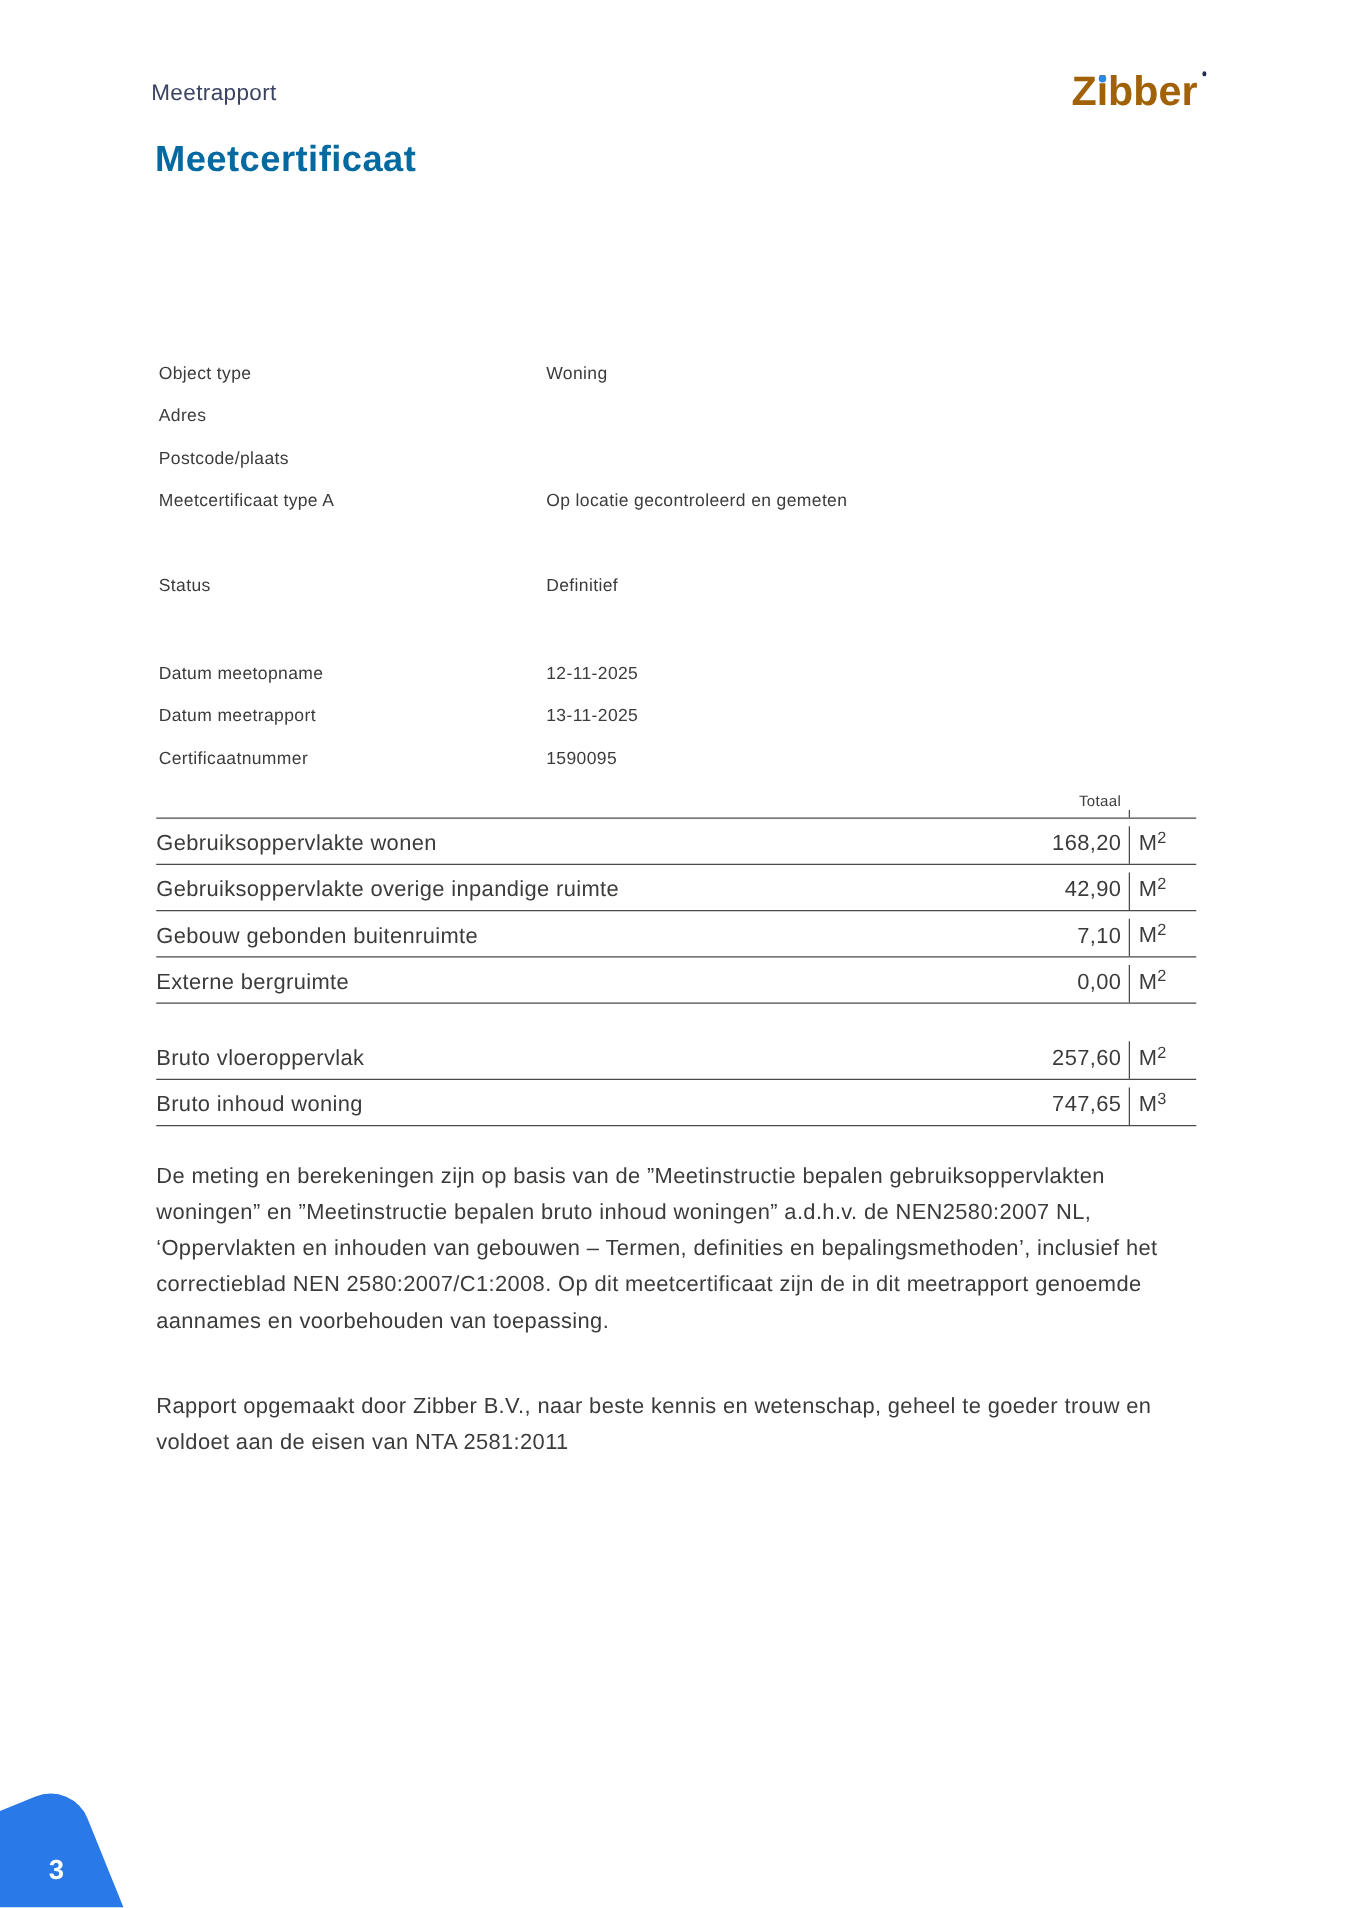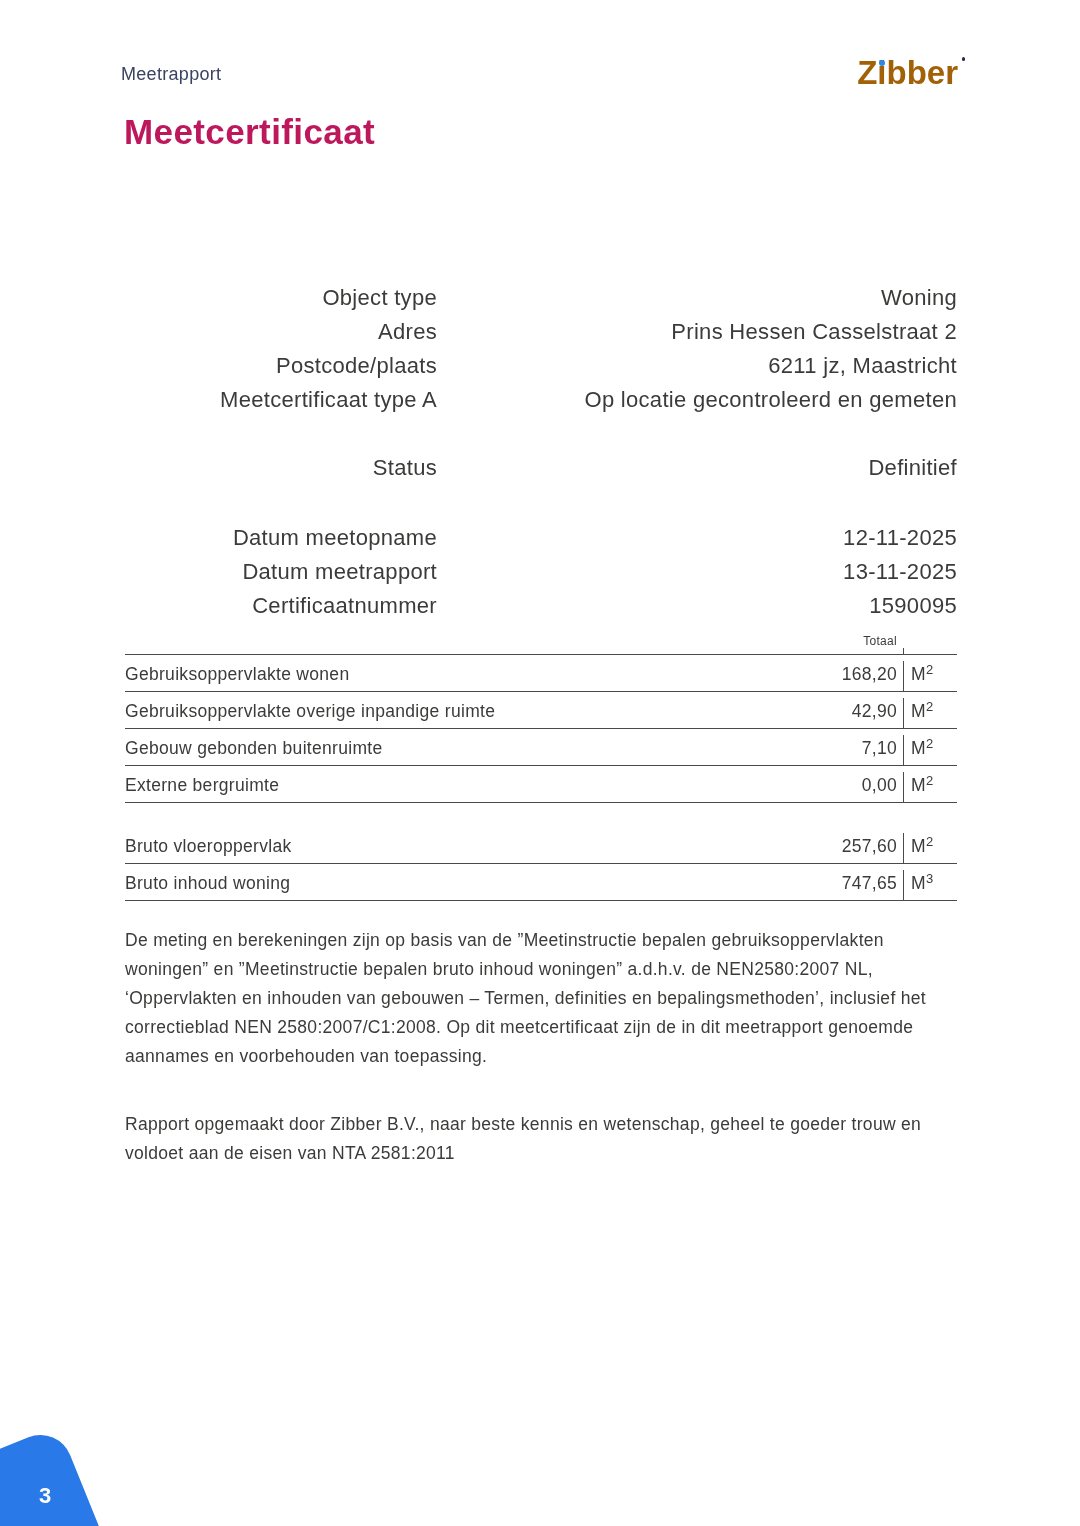--- a/index.html
+++ b/index.html
@@ -25,38 +25,38 @@
     background:#2e86e8;
   }
   .logo .tm-dot {
     position:absolute; right:-7px; top:2px;
     width:3.5px; height:3.5px; border-radius:50%;
     background:#222c4e;
   }
   
   .page-title {
     position:absolute; left:124px; top:112px;
-    font-size:35px; font-weight:bold; color:#be185d;
+    font-size:29px; font-weight:bold; color:#0369a1;
     letter-spacing:0.4px;
   }
   
   .para {
     position:absolute; left:125px;
     font-size:17.5px; line-height:29px; letter-spacing:0.3px;
     color:#3b3b3a;
   }
   #intro   { top:180px; width:842px; line-height:33px; }
   #legal-1 { top:926px; width:826px; }
   #legal-2 { top:1078px; width:838px;margin-top:32px; }
   
   .info-group { position:absolute; left:127px; width:830px; }
   #prop-info   { top:281px; }
   #status-info { top:451px; }
   #cert-info   { top:521px; }
-  .info-row { display:flex; height:34px; align-items:center; font-size:22px; letter-spacing:0.3px;text-align:right; }
+  .info-row { display:flex; height:34px; align-items:center; font-size:14px; letter-spacing:0.3px; }
   .info-row .lbl { width:310px; flex:none; }
   .info-row .val { flex:1; }
   
   .mtable { position:absolute; left:125px; width:832px; }
   #surface-table { top:618px; }
   #gross-table   { top:827px; }
   .mrow {
     display:flex; align-items:flex-end; height:36px;
     border-bottom:1px solid #4a4a4a;
     font-size:17.5px; letter-spacing:0.3px;
@@ -97,25 +97,23 @@
   <div class="page-title">Meetcertificaat</div>
 
 
   <div id="prop-info" class="info-group">
     <div class="info-row">
       <span class="lbl">Object type</span>
       <span class="val">Woning</span>
     </div>
     <div class="info-row">
       <span class="lbl">Adres</span>
-      <span class="val">Prins Hessen Casselstraat 2</span>
     </div>
     <div class="info-row">
       <span class="lbl">Postcode/plaats</span>
-      <span class="val">6211 jz, Maastricht</span>
     </div>
     <div class="info-row">
       <span class="lbl">Meetcertificaat type A</span>
       <span class="val">Op locatie gecontroleerd en gemeten</span>
     </div>
   </div>
 
   <div id="status-info" class="info-group">
     <div class="info-row">
       <span class="lbl">Status</span>

